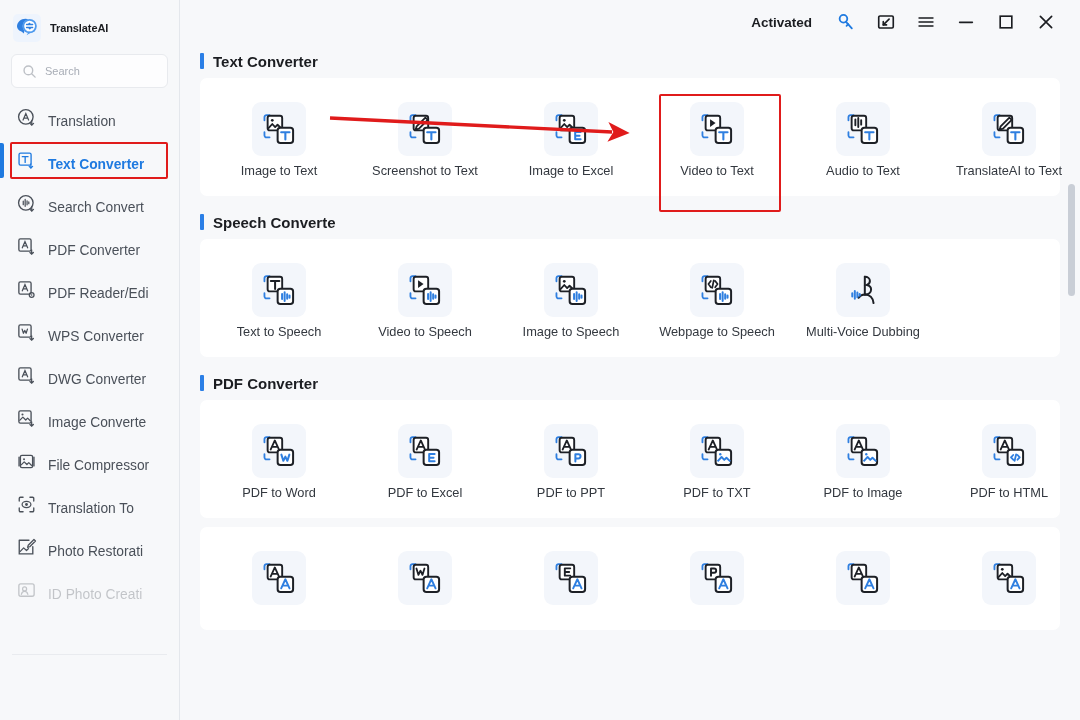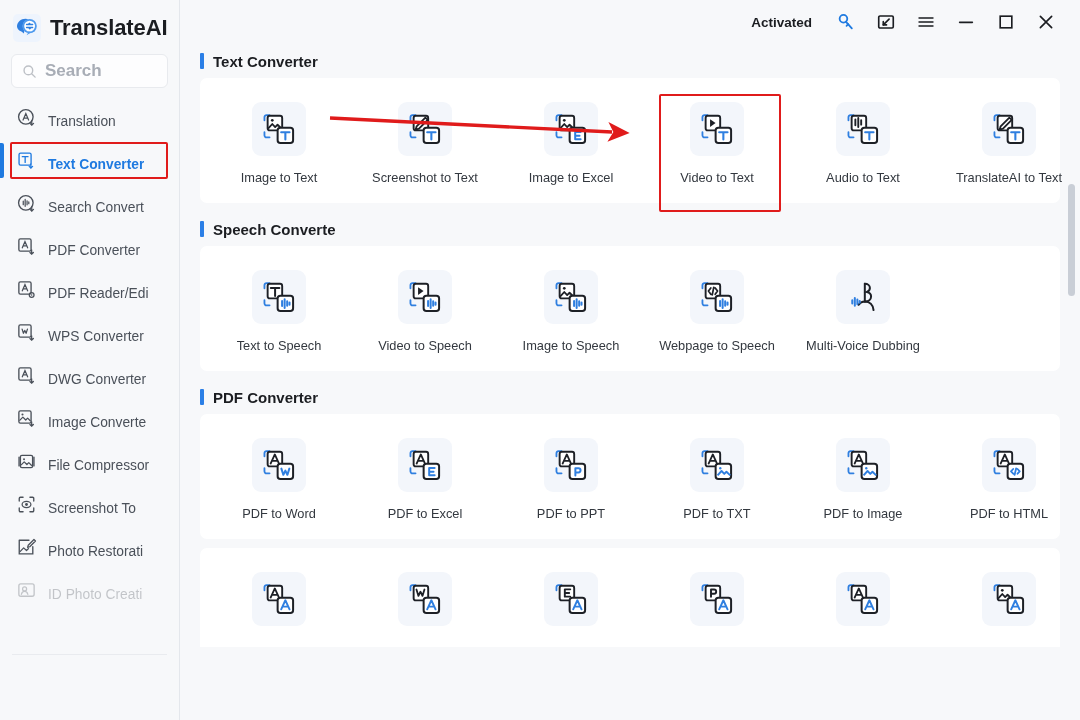--- a/index.html
+++ b/index.html
@@ -30,42 +30,41 @@
     gap: 9px;
     padding: 10px 0 0 13px;
     height: 46px;
   }
   .brand-logo {
     width: 28px; height: 28px;
     flex: 0 0 28px;
     position: relative;
   }
   .brand-title {
-    font-size: 22px;
+    font-size: 11px;
     font-weight: bold;
     color: #1b1d21;
     letter-spacing: -0.1px;
   }
   .searchbox {
     margin: 8px 11px 0 11px;
     height: 34px;
     background: #fdfdfe;
     border: 1px solid #e8eaee;
     border-radius: 6px;
     display: flex; align-items: center;
     gap: 8px;
     padding: 0 10px;
   }
   .searchbox .si { width: 15px; height: 15px; flex:0 0 15px; opacity: .55; }
   .searchbox input {
     border: none; outline: none; background: transparent;
     font-family: "Liberation Sans", sans-serif;
-    font-size: 17px; color: #be185d;
+    font-size: 11px; color: #be185d;
     width: 100%;
-    font-weight: bold;
   }
   .searchbox input::placeholder { color: #a8adb6; }
 
   .navlist { margin-top: 8px; position: relative; }
   .navitem {
     display: flex; align-items: center;
     gap: 11px;
     height: 43px;
     padding-left: 16px;
     position: relative;
@@ -155,21 +154,21 @@
   }
   .tiles {
     display: flex;
     padding: 0 6px;
   }
   .tile {
     width: 146px;
     flex: 0 0 146px;
     display: flex; flex-direction: column;
     align-items: center;
-    gap: 14px;
+    gap: 7px;
     padding: 8px 2px 6px 2px;
     position: relative;
     cursor: pointer;
   }
   .tile-ico {
     width: 54px; height: 54px;
     background: #f3f6fb;
     border-radius: 9px;
     display: flex; align-items: center; justify-content: center;
   }
@@ -352,21 +351,21 @@
       </div>
 
       <div class="navitem">
         <span class="nicon">
           <svg viewBox="0 0 22 22" width="21" height="21">
             <path d="M3.4 7.4V4.6a1.2 1.2 0 011.2-1.2h2.8M18.6 7.4V4.6a1.2 1.2 0 00-1.2-1.2h-2.8M3.4 14.6v2.8a1.2 1.2 0 001.2 1.2h2.8M18.6 14.6v2.8a1.2 1.2 0 01-1.2 1.2h-2.8" fill="none" stroke="#4a5059" stroke-width="1.4" stroke-linecap="round"></path>
             <ellipse cx="11" cy="11" rx="4.6" ry="3.2" fill="none" stroke="#4a5059" stroke-width="1.3"></ellipse>
             <circle cx="11" cy="11" r="1.5" fill="#4a5059"></circle>
           </svg>
         </span>
-        <span class="nlabel">Screenshot To</span>
+        <span class="nlabel">Translation To</span>
       </div>
 
       <div class="navitem">
         <span class="nicon">
           <svg viewBox="0 0 22 22" width="21" height="21">
             <path d="M3.4 3.4h10.2M3.4 3.4v14.2h14.2V10" fill="none" stroke="#4a5059" stroke-width="1.4" stroke-linecap="round"></path>
             <path d="M4 15.6l4-4.2 3 2.8 2.4-2.4" fill="none" stroke="#4a5059" stroke-width="1.3" stroke-linejoin="round"></path>
             <path d="M18.8 2.6l-6 6-.6 2.2 2.2-.6 6-6z" fill="none" stroke="#4a5059" stroke-width="1.3" stroke-linejoin="round"></path>
           </svg>
         </span>

